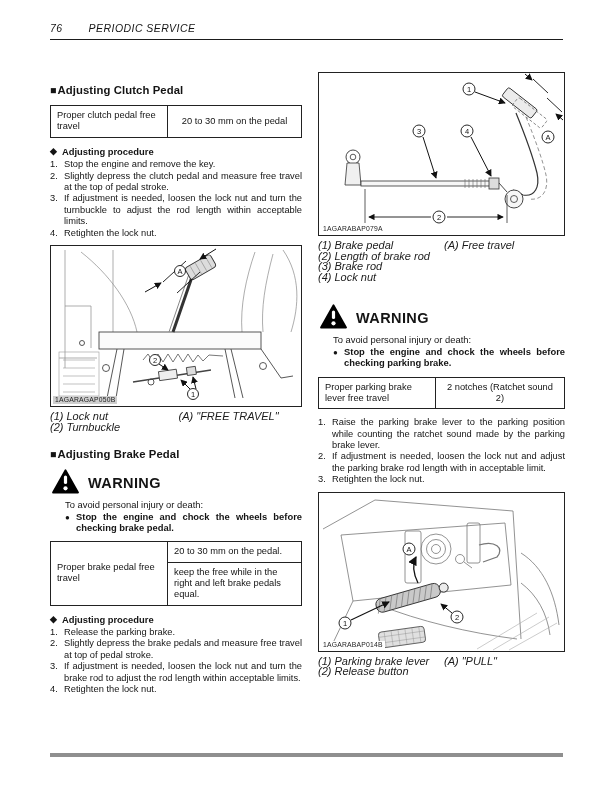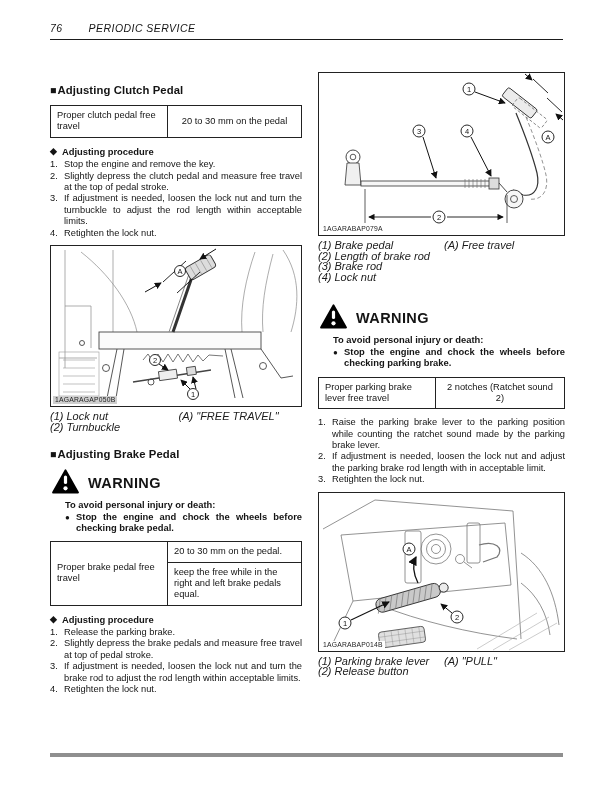--- a/index.html
+++ b/index.html
@@ -35,21 +35,21 @@
            background:#cfcfcf;padding:0 2px;letter-spacing:.2px;color:#222;}
   .figcode.lite{background:#fff;}
   
   .caption{display:flex;font-size:11px;font-style:italic;line-height:10.6px;margin:2px 0 16px 0;color:#1c1c1c;}
   .caption .cl{flex:0 0 51%;}
   .caption .cr{flex:1;}
   
   .warning{margin:1px 0 8px 0;}
   .warn-head{display:flex;align-items:center;gap:9px;margin:2px 0 1px 2px;}
   .warn-word{font-size:14.5px;font-weight:bold;letter-spacing:.4px;line-height:15px;}
-  .warn-lead{font-size:9.4px;font-weight:bold;margin-left:15px;line-height:11.4px;}
+  .warn-lead{font-size:9.4px;font-weight:normal;margin-left:15px;line-height:11.4px;}
   .warn-bullet{display:flex;margin-left:15px;font-weight:bold;font-size:9.4px;line-height:11.4px;}
   .warn-bullet .m{flex:0 0 11px;font-size:8px;padding-top:1px;}
   .warn-bullet .t{flex:1;text-align:justify;}
   
   .footer-bar{position:absolute;left:50px;top:753px;width:513px;height:4px;background:#8f8f8f;}
   
   .ann{font-size:7.5px;font-style:normal;fill:#111;}
 </style>
 </head>
 <body>

